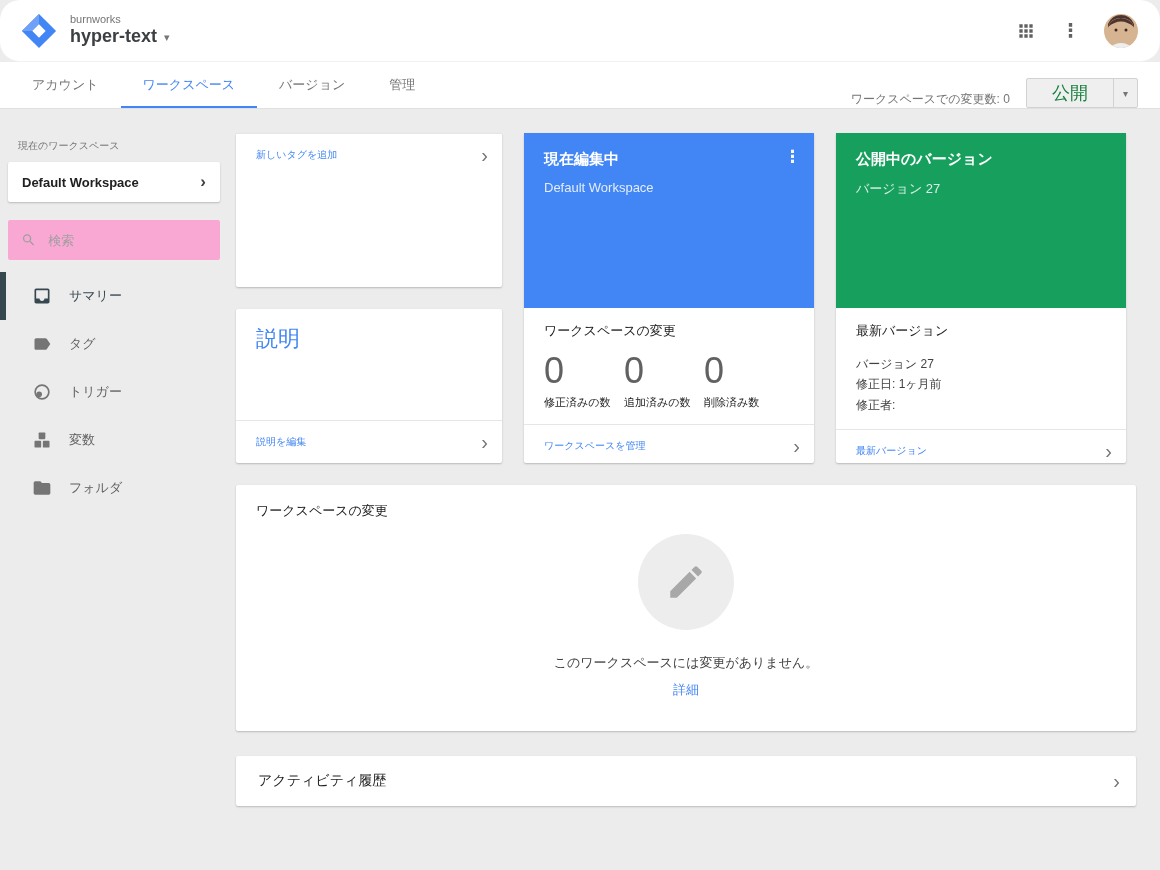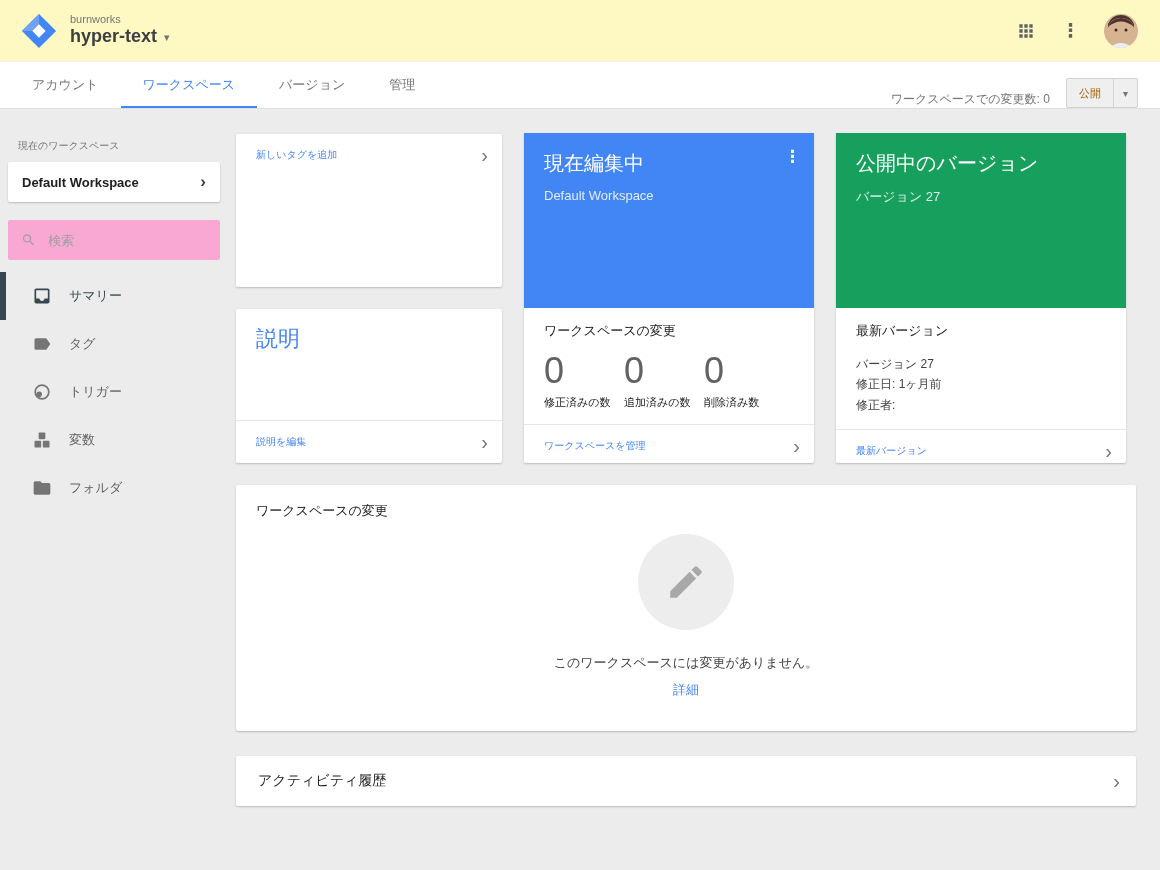--- a/index.html
+++ b/index.html
@@ -1,39 +1,39 @@
 <!DOCTYPE html>
 <html style="--blue: #4285f4; --green: #17a05d; --red: #d9453c; --link: #4285f4;"><head>
 <meta charset="utf-8">
 <style>
   * { margin:0; padding:0; box-sizing:border-box; }
   html,body { width:1160px; height:870px; overflow:hidden; }
   body { font-family:"Liberation Sans","DejaVu Sans",sans-serif; background:#ececec; color:#212121; }
 
   
-  .header { height:62px; background:#fef9c3; display:flex; align-items:center; padding:0 22px 0 20px; border-bottom:1px solid #f1f1f1; }
+  .header { height:62px; background:#ffffff; display:flex; align-items:center; padding:0 22px 0 20px; border-bottom:1px solid #f1f1f1;border-radius:20px; }
   .logo { width:38px; height:38px; margin-right:12px; flex:none; }
   .acct-block { display:flex; flex-direction:column; line-height:1.2; }
   .acct-name { font-size:11px; color:#757575; }
   .container-row { display:flex; align-items:center; }
   .container-name { font-size:18px; font-weight:bold; color:#3c4043; }
   .caret { font-size:11px; color:#757575; margin-left:7px; }
   .header-right { margin-left:auto; display:flex; align-items:center; gap:24px; }
   .hicon { width:22px; height:22px; display:flex; align-items:center; justify-content:center; cursor:pointer; }
   .more-vert { font-size:19px; color:#616161; font-weight:bold; letter-spacing:0; cursor:pointer; }
   .avatar { width:34px; height:34px; border-radius:50%; overflow:hidden; background:#e8cdb0; cursor:pointer; flex:none; }
 
   
   .tabbar { height:47px; background:#fff; border-bottom:1px solid #e0e0e0; display:flex; align-items:stretch; padding:0 22px 0 10px; }
   .tab { padding:0 22px; line-height:46px; font-size:13px; color:#757575; cursor:pointer; }
   .tab.active { color:var(--blue,#4285f4); box-shadow:inset 0 -2px 0 var(--blue,#4285f4); }
   .tabbar-right { margin-left:auto; display:flex; align-items:flex-end; gap:16px; }
   .changes-count-text { font-size:12px; color:#757575; }
   .publish-btn { display:flex; align-items:stretch; height:30px; background:#efefef; border:1px solid #d2d2d2; border-radius:2px; cursor:pointer; }
-  .publish-label { padding:0 12px; font-size:11px; color:#a16207; display:flex; align-items:center; }
+  .publish-label { padding:0 25px; font-size:18px; color:#15803d; display:flex; align-items:center; }
   .publish-caret { border-left:1px solid #d2d2d2; padding:0 9px; display:flex; align-items:center; color:#757575; font-size:10px; }
 
   
   .content { display:flex; align-items:flex-start; }
   .sidebar { width:228px; flex:none; padding:30px 8px 0 8px; }
   .main { flex:1; padding:24px 24px 0 8px; }
 
   
   .ws-label { font-size:10px; color:#757575; margin:0 0 9px 10px; }
   .ws-card { background:#fff; height:40px; display:flex; align-items:center; padding:0 14px; border-radius:2px; box-shadow:0 1px 2px rgba(0,0,0,.22); cursor:pointer; }
@@ -62,21 +62,21 @@
   .newtag-desc { font-size:12px; color:#212121; line-height:1.55; margin-top:10px; width:152px; }
   .newtag-art { position:absolute; top:20px; right:12px; }
 
   .card-desc { flex:1; display:flex; flex-direction:column; }
   .desc-body { flex:1; padding:15px 20px; }
 
   .card-tall { height:330px; display:flex; flex-direction:column; }
   .color-head { height:175px; flex:none; color:#fff; padding:17px 20px; position:relative; display:flex; flex-direction:column; }
   .head-blue { background:var(--blue,#4285f4); }
   .head-green { background:var(--green,#17a05d); }
-  .head-title { font-size:20px; }
+  .head-title { font-size:15px;font-weight:bold; }
   .head-sub { font-size:13px; color:rgba(255,255,255,.85); margin-top:11px; }
   .head-meta { margin-top:auto; font-size:12px; color:rgba(255,255,255,.92); line-height:1.65; }
   .card-dots { position:absolute; top:13px; right:13px; color:rgba(255,255,255,.95); font-size:17px; font-weight:bold; cursor:pointer; }
 
   .editing-body { flex:1; padding:14px 20px; }
   .body-title { font-size:13px; color:#212121; }
   .stats { display:flex; margin-top:8px; }
   .stat { width:80px; }
   .stat-value { font-size:36px; font-weight:300; color:#616161; line-height:1.3; }
   .stat-label { font-size:11px; color:#212121; white-space:nowrap; }

